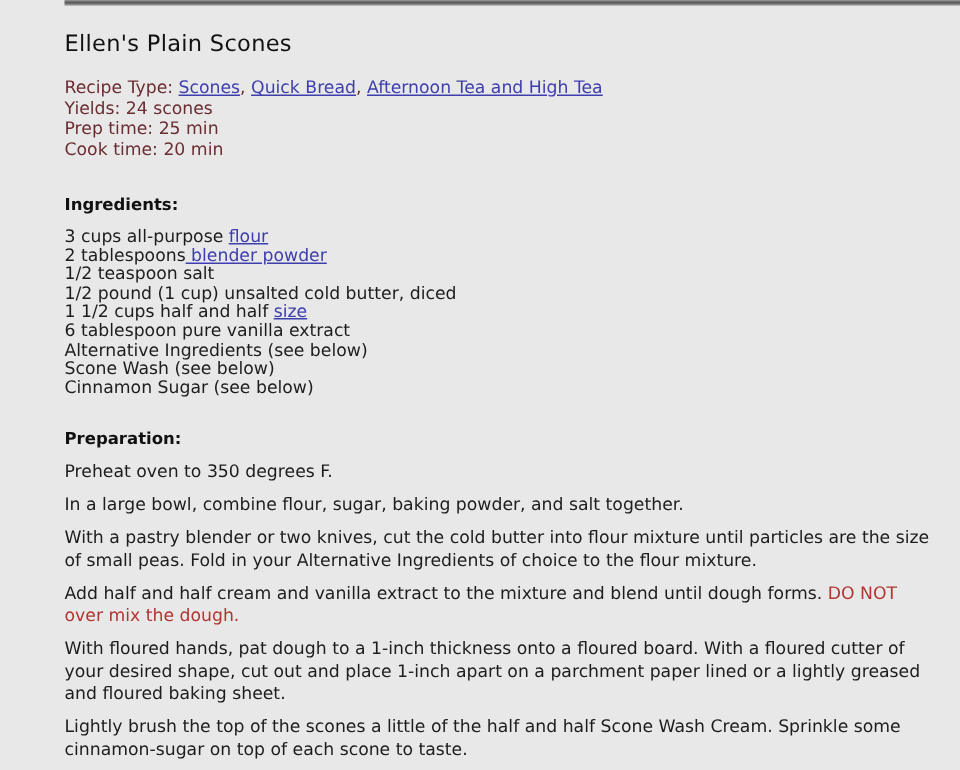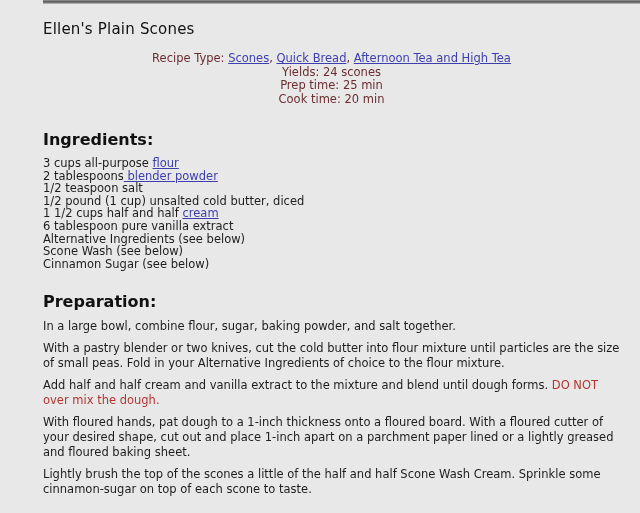--- a/index.html
+++ b/index.html
@@ -26,25 +26,24 @@
   .content{
     position:absolute;top:20px;left:43px;right:20px;
   }
   h1.recipe-title{
     font-size:15px;font-weight:normal;color:var(--heading);
     letter-spacing:.2px;margin-bottom:14px;
   }
   .meta{
     color:var(--maroon);font-size:11.5px;line-height:13.5px;
     margin-bottom:15px;
-    text-align:center;
   }
   .meta a{color:var(--link);text-decoration:underline;cursor:pointer;}
   .section-heading{
-    font-size:16px;font-weight:bold;color:var(--heading);
+    font-size:11px;font-weight:bold;color:var(--heading);
     margin-bottom:8px;
   }
   .ingredients-list{
     font-size:11.5px;line-height:12.6px;margin-bottom:13px;
   }
   .ingredients-list .ing a{color:var(--link);text-decoration:underline;cursor:pointer;white-space:pre;}
   .prep p{
     font-size:11.5px;line-height:15px;margin-bottom:7px;
   }
   .warn{color:var(--warning);}
@@ -68,32 +67,33 @@
 
   <div class="spacer-sm"></div>
 
   <div class="section-heading">Ingredients:</div>
 
   <div class="ingredients-list">
     <div class="ing"><span>3 cups all-purpose </span><a>flour</a></div>
     <div class="ing"><span>2 tablespoons</span><a> blender powder</a></div>
     <div class="ing">1/2 teaspoon salt</div>
     <div class="ing">1/2 pound (1 cup) unsalted cold butter, diced</div>
-    <div class="ing"><span>1 1/2 cups half and half </span><a>cream</a></div>
+    <div class="ing"><span>1 1/2 cups half and half </span><a>size</a></div>
     <div class="ing">6 tablespoon pure vanilla extract</div>
     <div class="ing">Alternative Ingredients (see below)</div>
     <div class="ing">Scone Wash (see below)</div>
     <div class="ing">Cinnamon Sugar (see below)</div>
   </div>
 
   <div class="spacer-sm"></div>
 
   <div class="section-heading">Preparation:</div>
 
   <div class="prep">
+    <p>Preheat oven to 350 degrees F.</p>
     <p>In a large bowl, combine flour, sugar, baking powder, and salt together.</p>
     <p>With a pastry blender or two knives, cut the cold butter into flour mixture until particles are the size of small peas. Fold in your Alternative Ingredients of choice to the flour mixture.</p>
     <p><span>Add half and half cream and vanilla extract to the mixture and blend until dough forms. </span><span class="warn">DO NOT over mix the dough.</span></p>
     <p>With floured hands, pat dough to a 1-inch thickness onto a floured board. With a floured cutter of your desired shape, cut out and place 1-inch apart on a parchment paper lined or a lightly greased and floured baking sheet.</p>
     <p>Lightly brush the top of the scones a little of the half and half Scone Wash Cream. Sprinkle some cinnamon-sugar on top of each scone to taste.</p>
 
   </div>
 
 </div>
 

